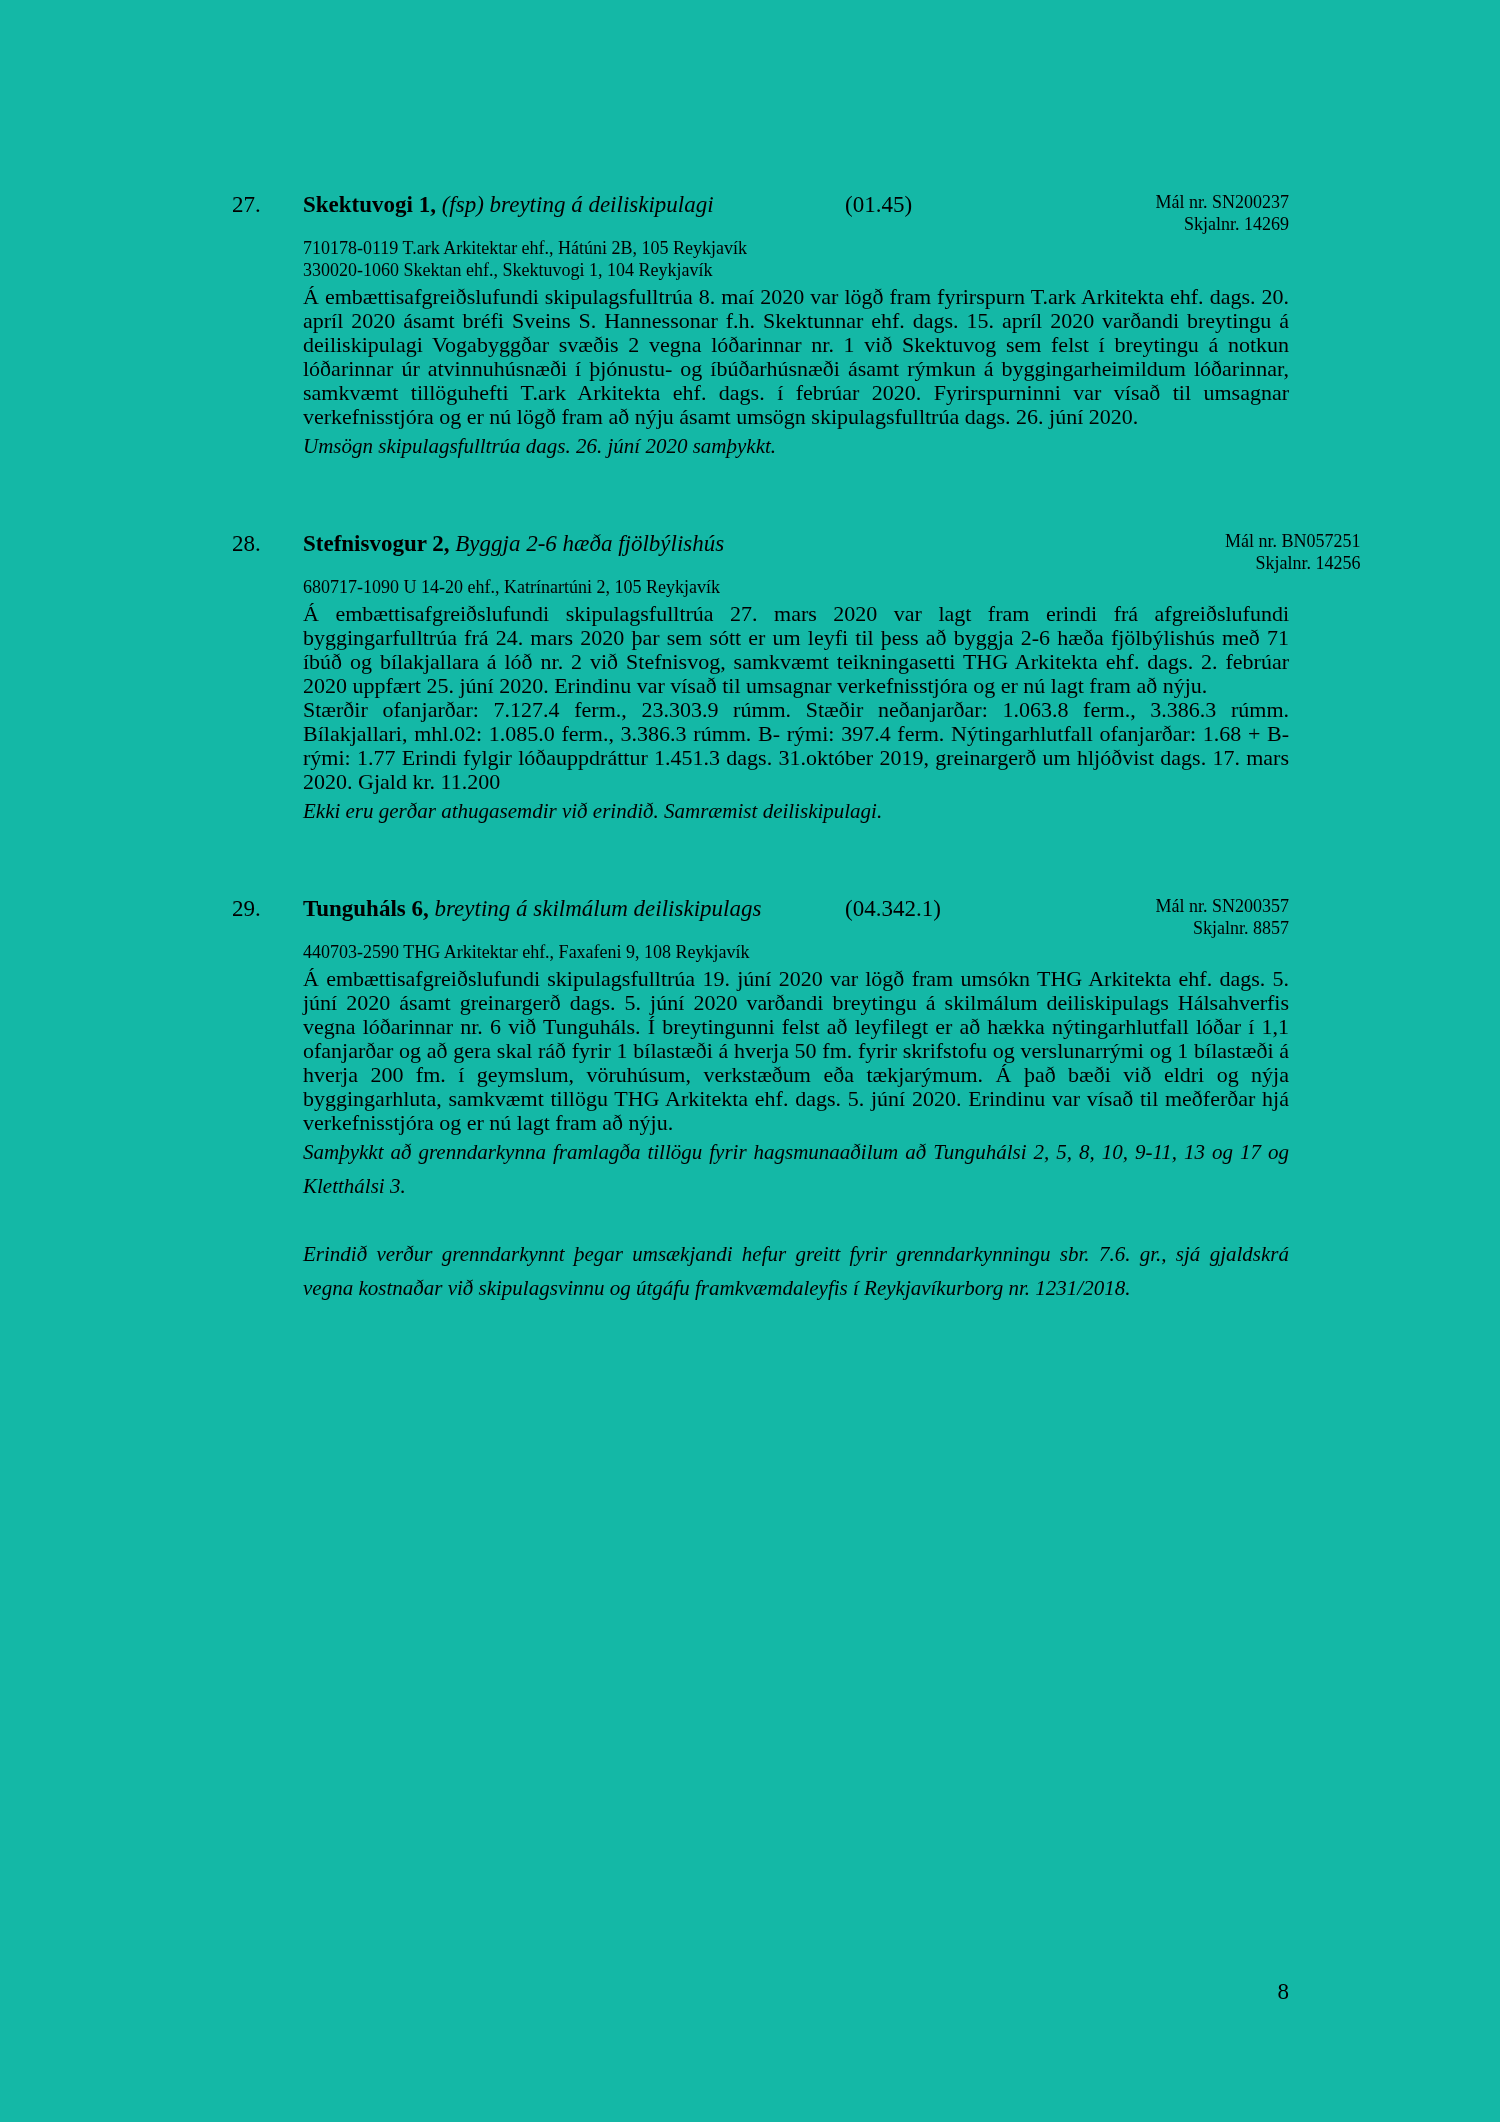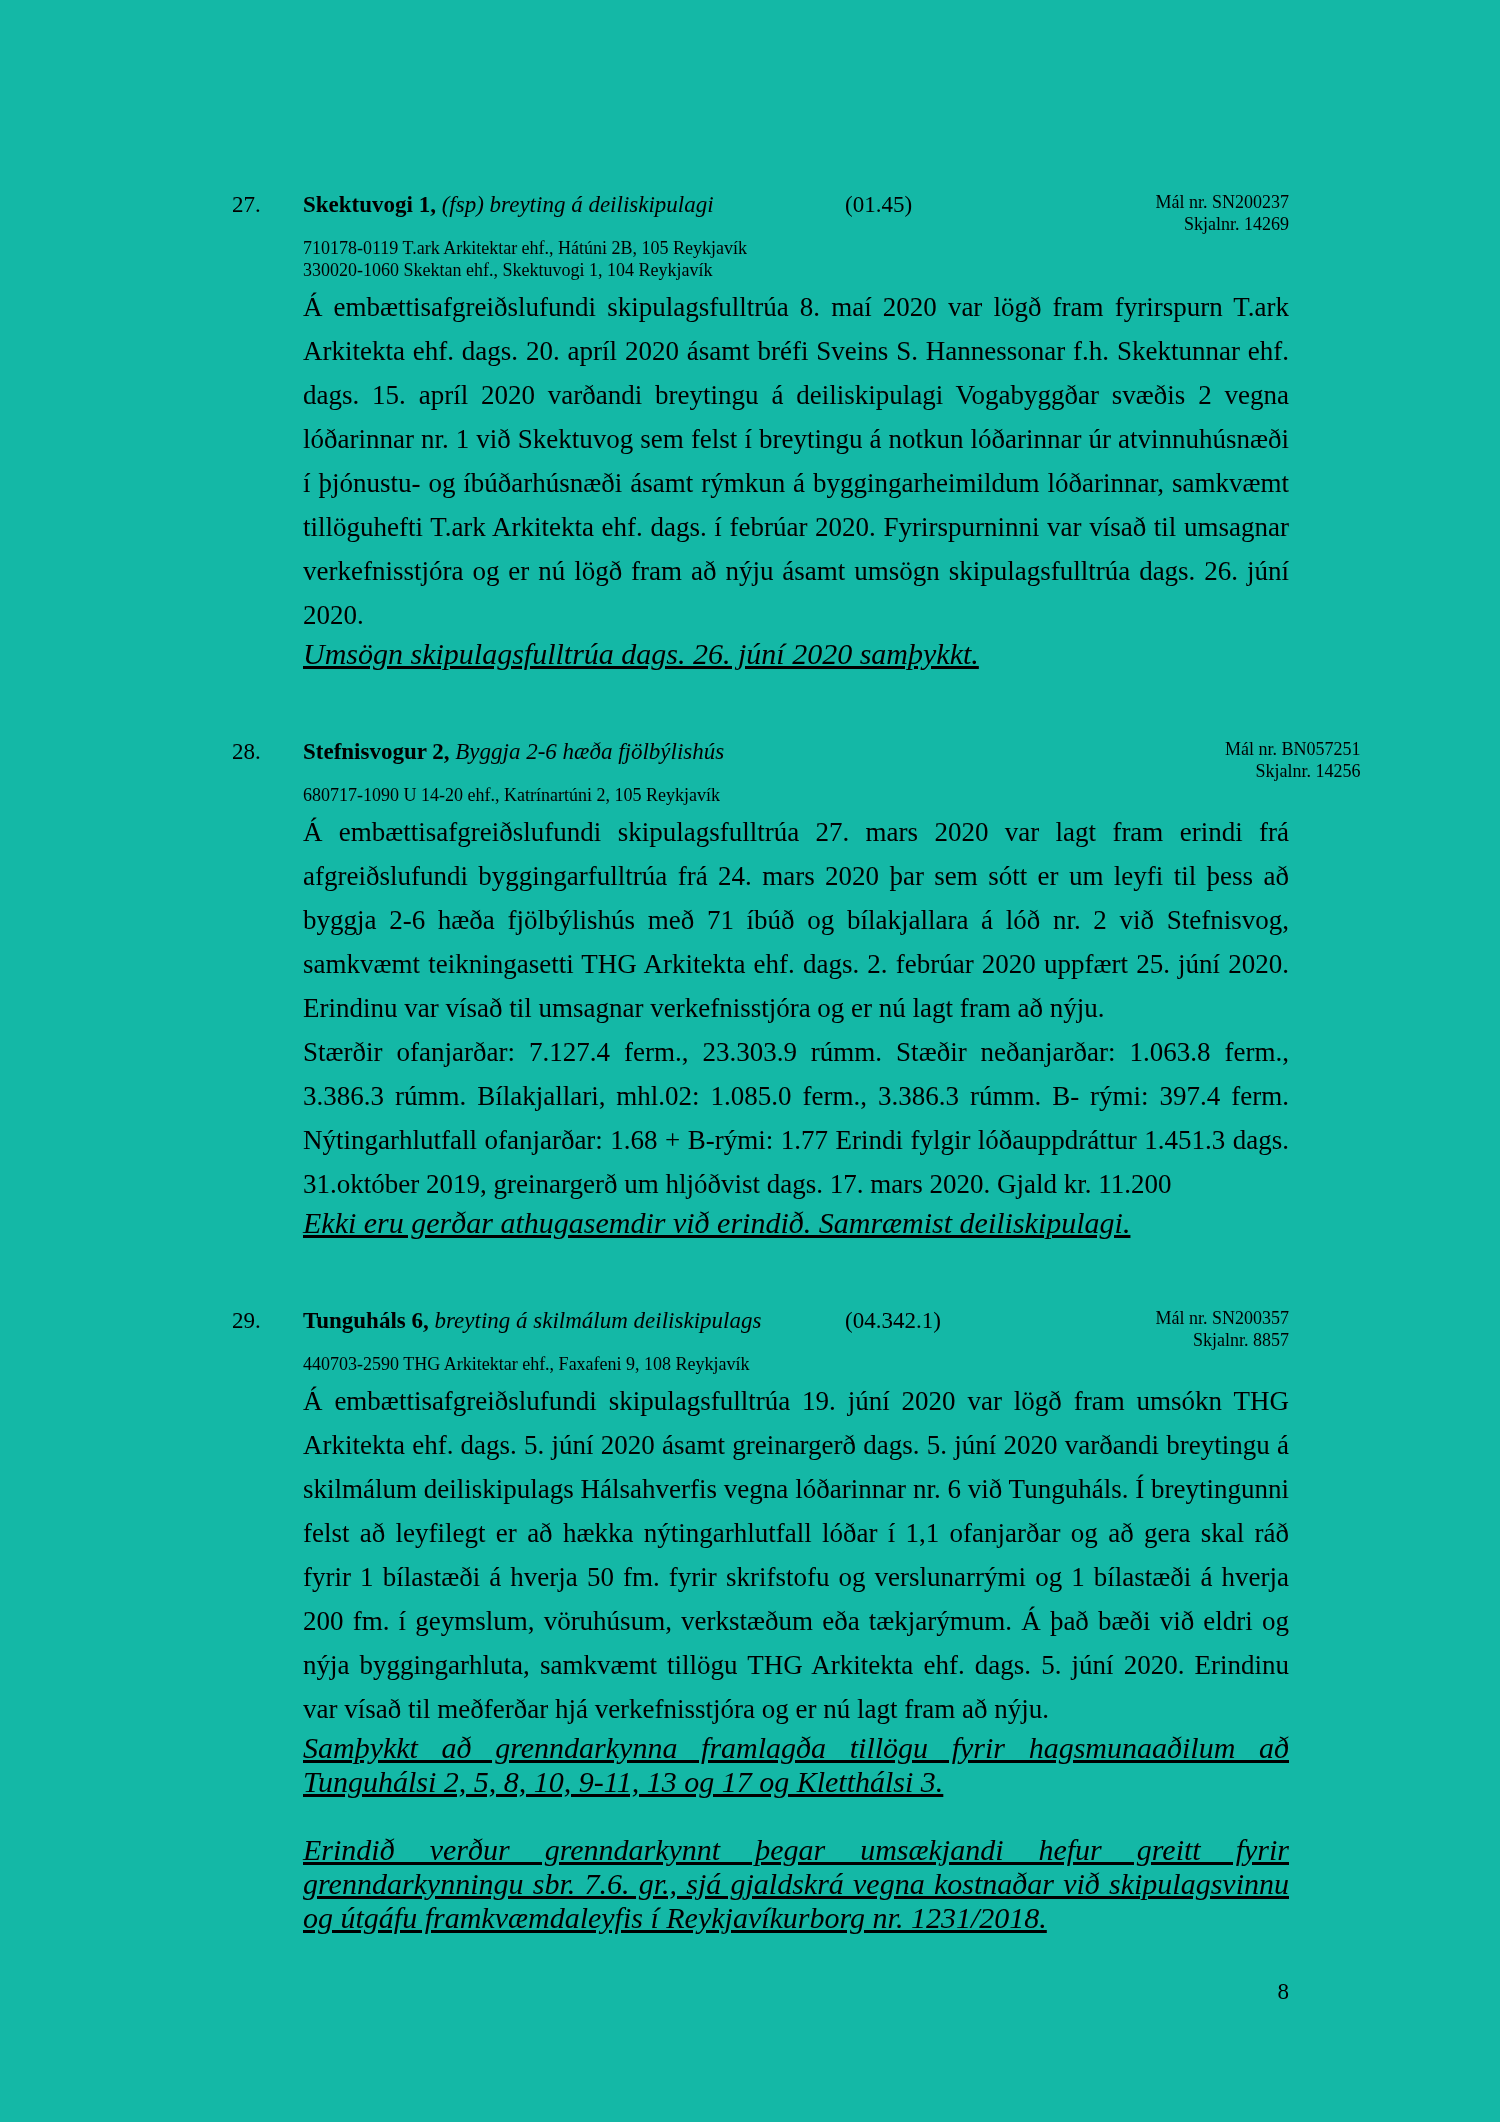--- a/index.html
+++ b/index.html
@@ -33,30 +33,29 @@
   .hdr-code { flex: 0 0 auto; min-width: 150px; margin-left: 72px; }
   .hdr-mal { flex: 1; text-align: right; font-size: 18px; line-height: 22px; padding-top: 3px; white-space: nowrap; }
 
   .b { font-weight: bold; }
   .i { font-style: italic; }
 
   .parties { margin: 2px 0 4px 0; }
   .party { font-size: 18px; line-height: 22px; }
 
   p.body {
-    font-size: 27px;
-    line-height: 44px;
+    font-size: 22px;
+    line-height: 24px;
     text-align: justify;
   }
   p.decision {
-    font-size: 30px;
+    font-size: 21px;
     line-height: 34px;
     text-align: justify;
     font-style: italic;
-    text-decoration: underline;
   }
   p.decision.spaced { margin-top: 34px; }
 
   .page-number {
     position: absolute;
     top: 1975px;
     right: 211px;
     font-size: 23px;
     line-height: 34px;
   }

